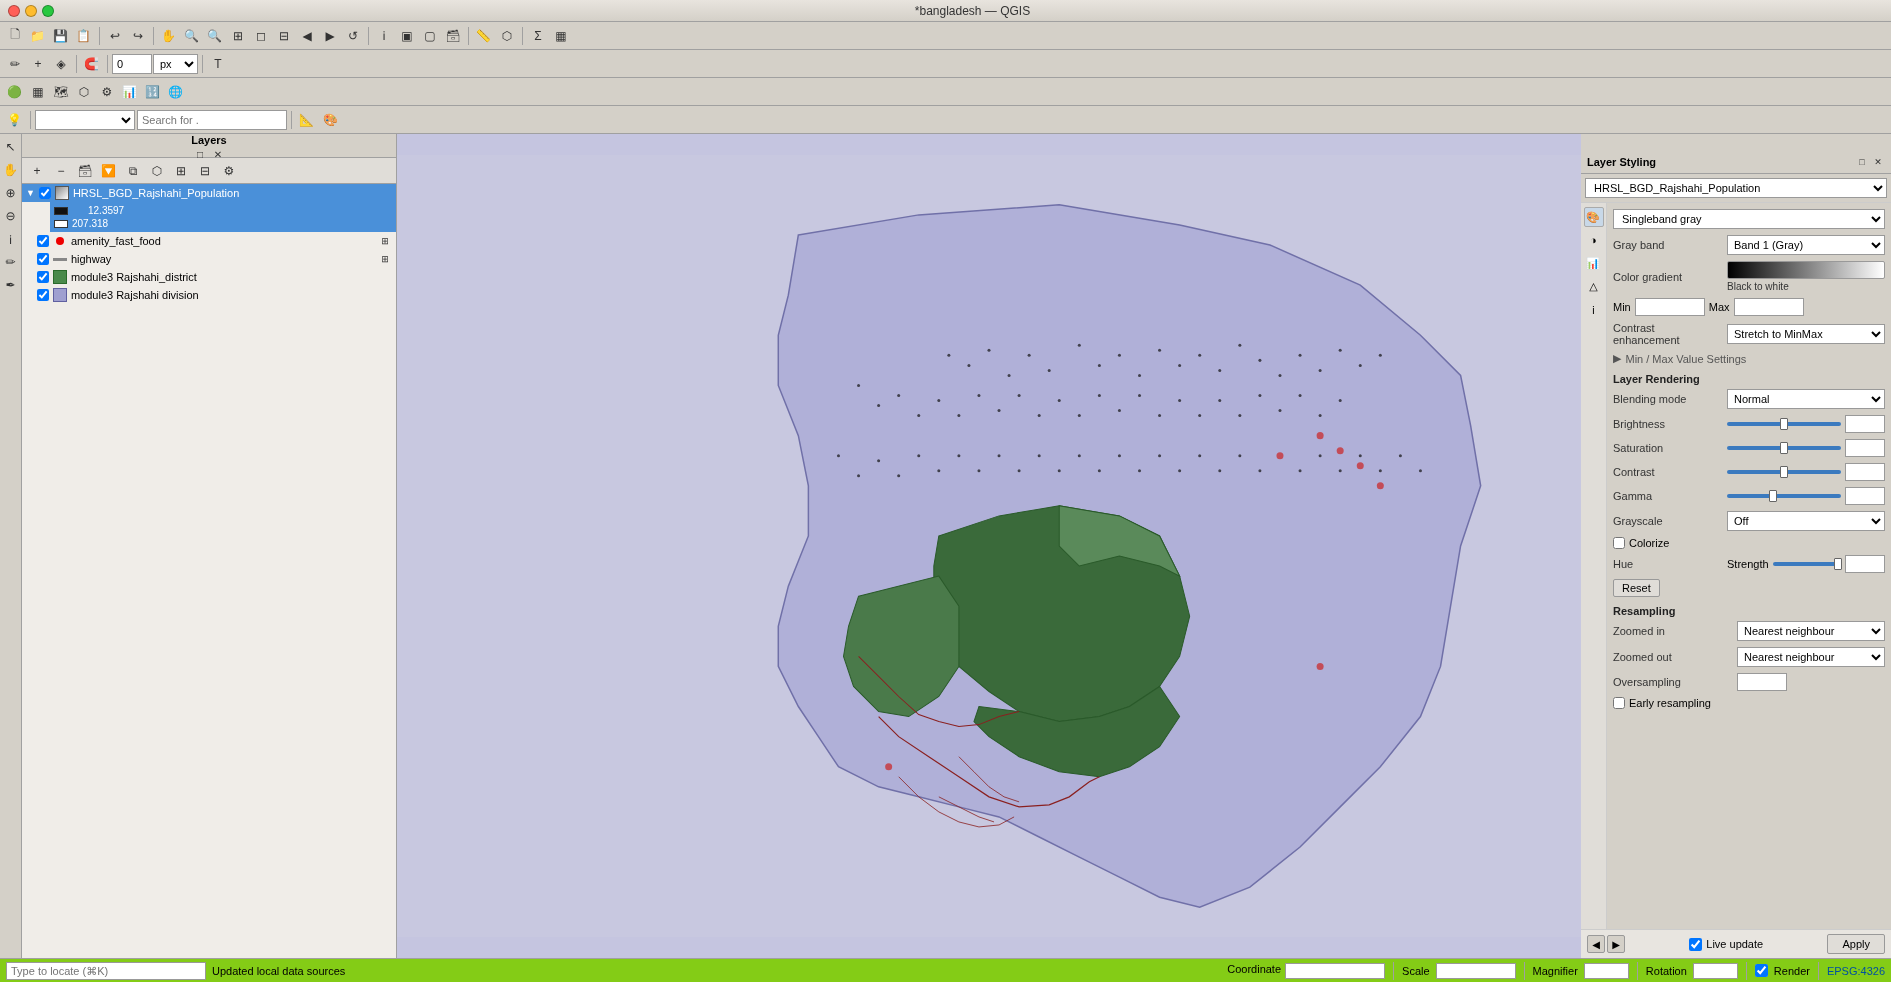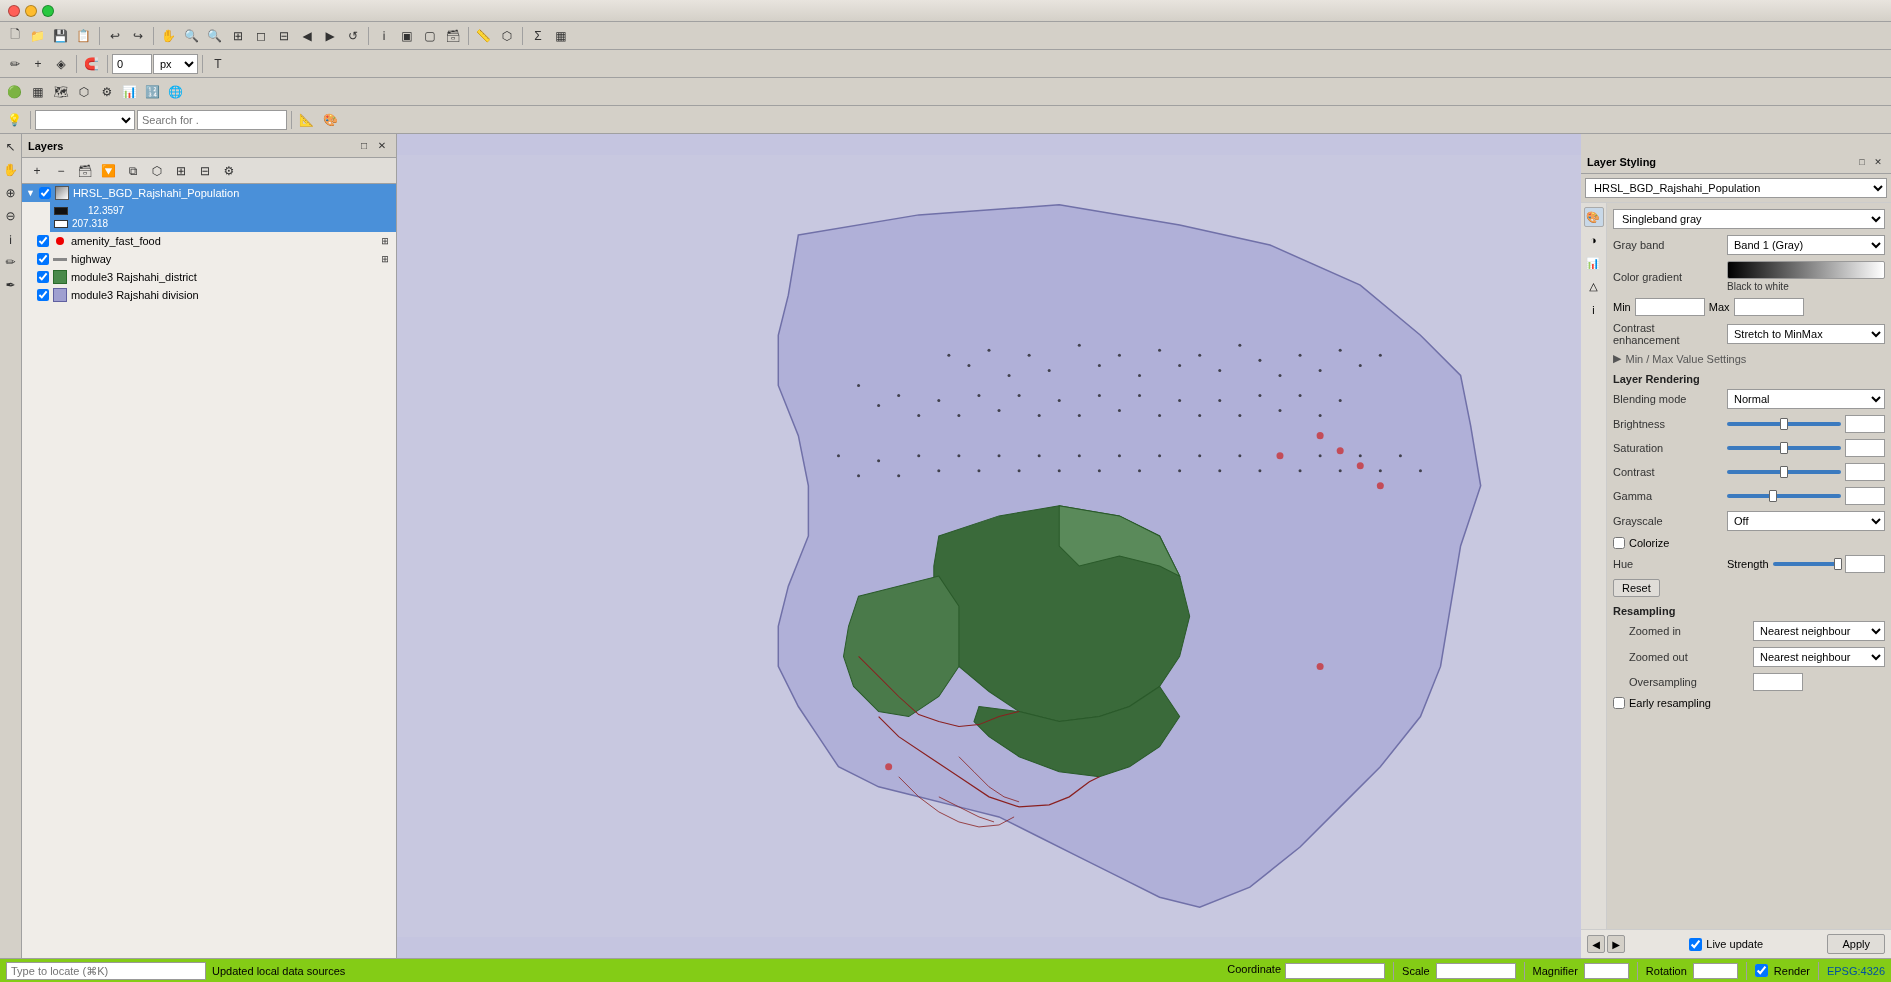--- a/index.html
+++ b/index.html
@@ -14,32 +14,32 @@
     .titlebar-btn.maximize { background: #28c840; }
     .titlebar-title { flex: 1; text-align: center; font-size: 12px; font-weight: 500; color: #333; }
 
     
     .toolbar-row { display: flex; align-items: center; height: 28px; background: #d4d0c8; border-bottom: 1px solid #a0a0a0; padding: 2px 4px; gap: 2px; flex-wrap: nowrap; overflow: hidden; }
     .tb-btn { width: 22px; height: 22px; background: transparent; border: 1px solid transparent; border-radius: 2px; cursor: pointer; display: flex; align-items: center; justify-content: center; font-size: 12px; color: #333; }
     .tb-separator { width: 1px; height: 18px; background: #a0a0a0; margin: 0 2px; }
 
     
     .layers-panel { width: 375px; background: #f0ede8; border-right: 1px solid #a0a0a0; display: flex; flex-direction: column; }
-    .layers-header { height: 24px; background: #d4d0c8; display: flex; align-items: center; padding: 0 6px; font-weight: 600; font-size: 11px; border-bottom: 1px solid #a0a0a0; justify-content: space-between; }
+    .layers-header { height: 24px; background: #d4d0c8; display: flex; align-items: center; padding: 0 6px; font-weight: 600; font-size: 11px; border-bottom: 1px solid #a0a0a0; justify-content: space-between; flex-direction: column; }
     .layers-header-icons { display: flex; gap: 2px; }
     .layers-toolbar { height: 26px; background: #e0ddd8; display: flex; align-items: center; padding: 0 4px; gap: 2px; border-bottom: 1px solid #a0a0a0; }
 
     .layer-item { display: flex; align-items: center; padding: 2px 4px; gap: 4px; cursor: pointer; font-size: 11px; }
     .layer-item.active { background: #4a90d9; color: white; }
     .layer-checkbox { width: 12px; height: 12px; }
     .styling-header { height: 24px; background: #d4d0c8; display: flex; align-items: center; padding: 0 6px; font-weight: 600; border-bottom: 1px solid #a0a0a0; justify-content: space-between; font-size: 11px; margin-top: 16px; }
 
     .form-row { display: flex; align-items: center; margin-bottom: 6px; gap: 4px; }
     .form-label { width: 110px; color: #333; font-size: 11px; flex-shrink: 0; }
-    .form-label.wide { width: 140px; margin-left: 16px; }
+    .form-label.wide { width: 140px; }
     .form-select { flex: 1; font-size: 11px; padding: 2px; background: white; border: 1px solid #999; }
     .form-input { width: 60px; font-size: 11px; padding: 2px; background: white; border: 1px solid #999; text-align: right; }
 
     .section-header { font-weight: bold; font-size: 11px; margin: 8px 0 4px 0; color: #222; }
     .section-expand { display: flex; align-items: center; gap: 4px; cursor: pointer; color: #555; font-size: 11px; margin-bottom: 4px; }
 
     .slider-container { flex: 1; position: relative; height: 14px; display: flex; align-items: center; }
     .slider-track { width: 100%; height: 4px; background: #3b7abf; border-radius: 2px; position: relative; }
     .slider-thumb { width: 8px; height: 12px; background: #fff; border: 1px solid #666; border-radius: 1px; position: absolute; top: -4px; left: 50%; transform: translateX(-50%); }
 
@@ -105,20 +105,21 @@
 <body>
 
 <div class="full-layout">
 
   <div class="titlebar">
     <div class="titlebar-buttons">
       <div class="titlebar-btn close"></div>
       <div class="titlebar-btn minimize"></div>
       <div class="titlebar-btn maximize"></div>
     </div>
+    <div class="titlebar-title">*bangladesh — QGIS</div>
   </div>
 
   <div class="toolbars">
 
     <div class="toolbar-row">
       <div class="toolbar-group">
         <button class="tb-btn">🗋</button>
         <button class="tb-btn">📁</button>
         <button class="tb-btn">💾</button>
         <button class="tb-btn">📋</button>

